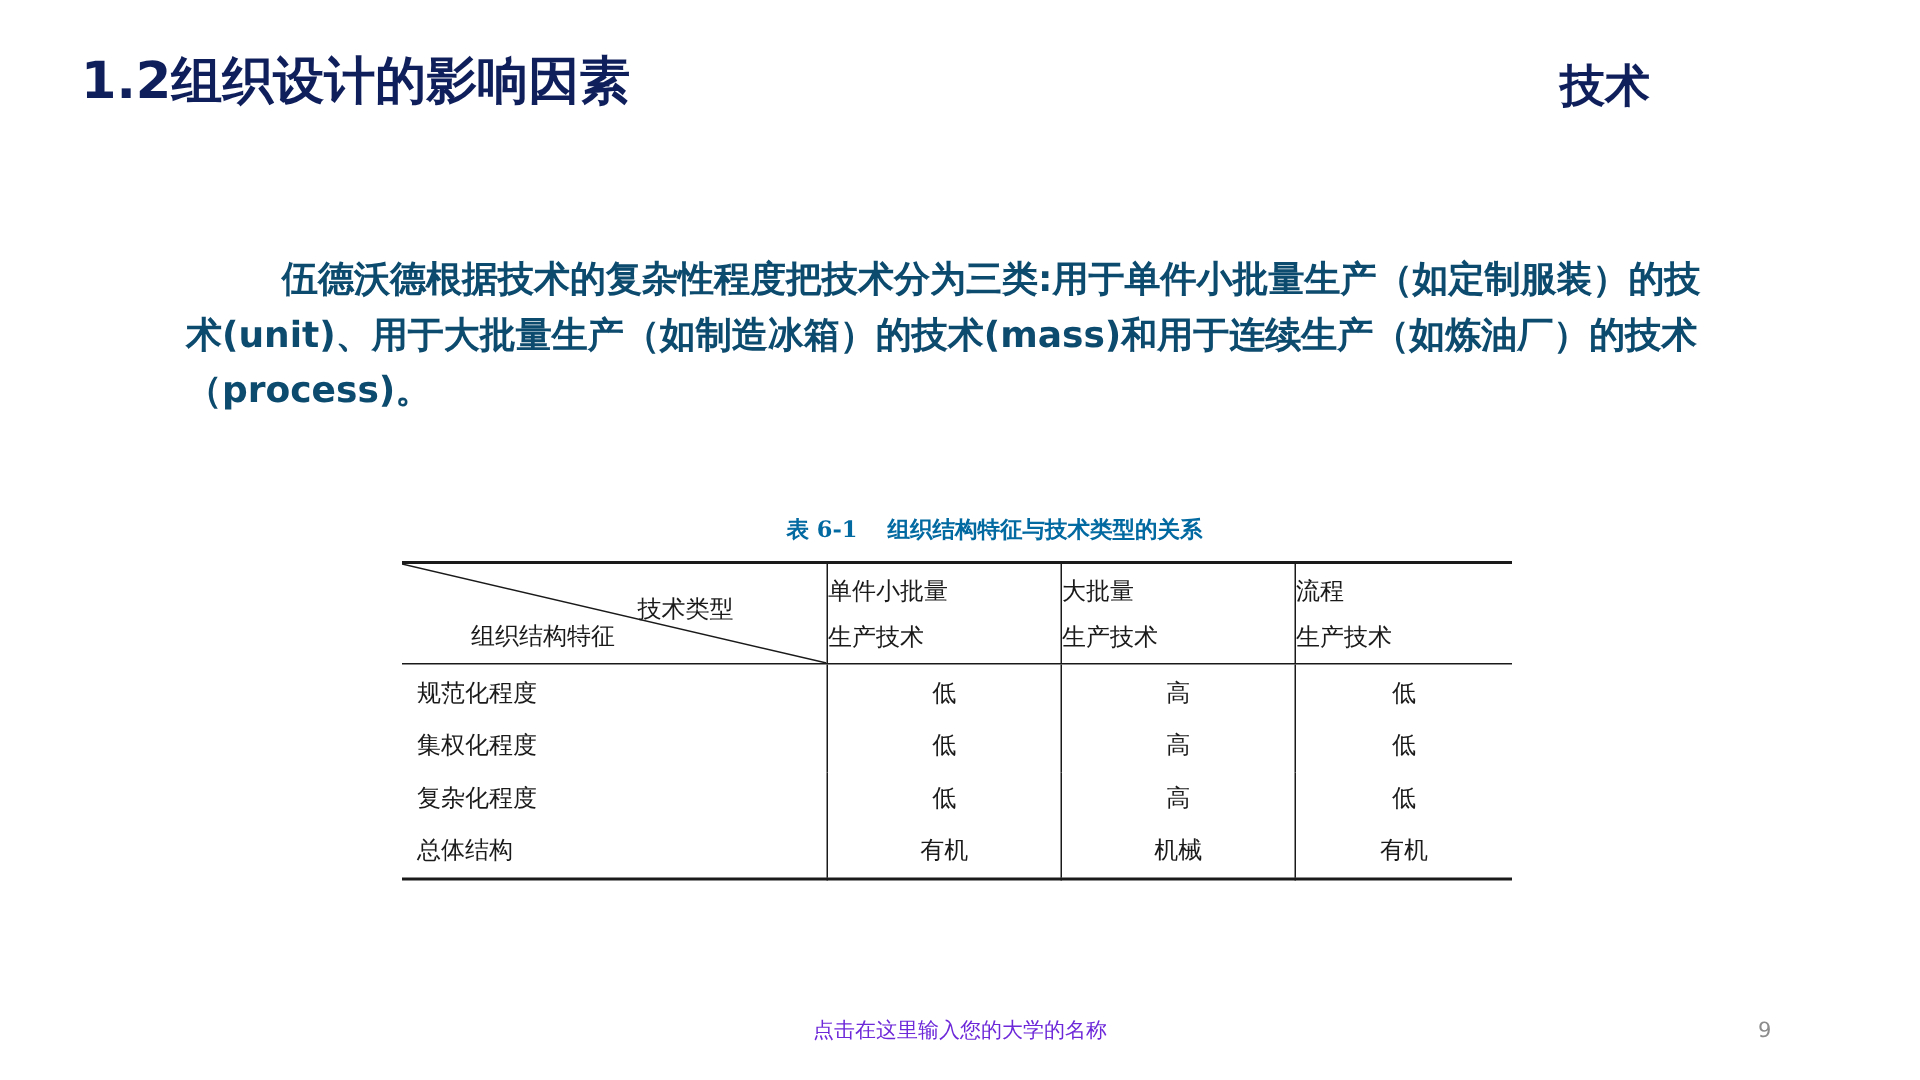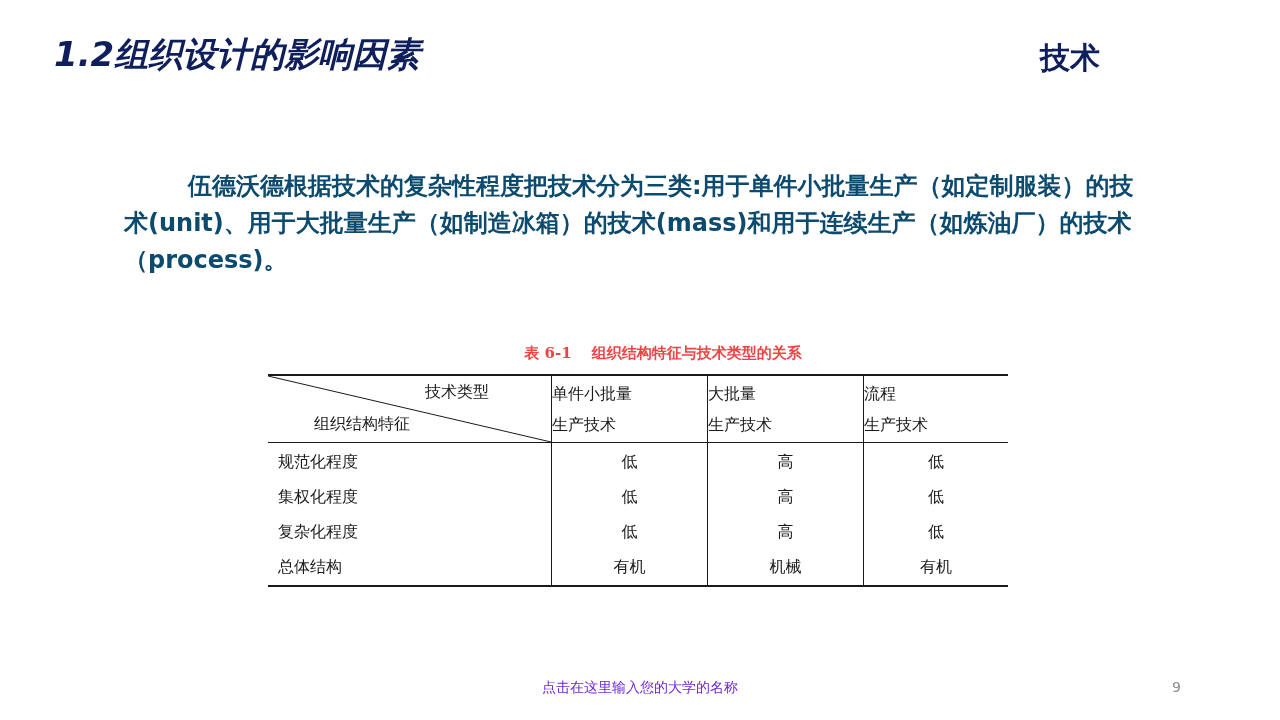--- a/index.html
+++ b/index.html
@@ -17,21 +17,20 @@
     .slide-title {
       position: absolute;
       left: 54px;
       top: 30px;
       font-size: 34px;
       font-weight: bold;
       color: #0f1f5c;
       letter-spacing: 0px;
       white-space: nowrap;
       line-height: 48px;
-      font-style: italic;
     }
     .section-tag {
       position: absolute;
       left: 1040px;
       top: 36px;
       font-size: 30px;
       font-weight: bold;
       color: #0f1f5c;
       line-height: 44px;
       white-space: nowrap;
@@ -51,21 +50,21 @@
       position: absolute;
       left: 268px;
       top: 338px;
       width: 740px;
     }
     .table-caption {
       text-align: center;
       font-family: "DejaVu Serif", "Liberation Serif", serif;
       font-size: 15px;
       font-weight: bold;
-      color: #ef4444;
+      color: #0369a1;
       height: 36px;
       line-height: 30px;
       padding-left: 50px;
     }
     .table-caption .num {
       margin-right: 20px;
     }
     table.rel {
       width: 740px;
       border-collapse: collapse;
@@ -96,21 +95,21 @@
     .diag svg {
       position: absolute;
       left: 0;
       top: 0;
       width: 283px;
       height: 66px;
     }
     .diag .top-label {
       position: absolute;
       right: 62px;
-      top: 6px;
+      top: 20px;
     }
     .diag .bot-label {
       position: absolute;
       left: 46px;
       top: 38px;
     }
     .data-row td {
       height: 35px;
       vertical-align: middle;
       margin-top: 16px;

